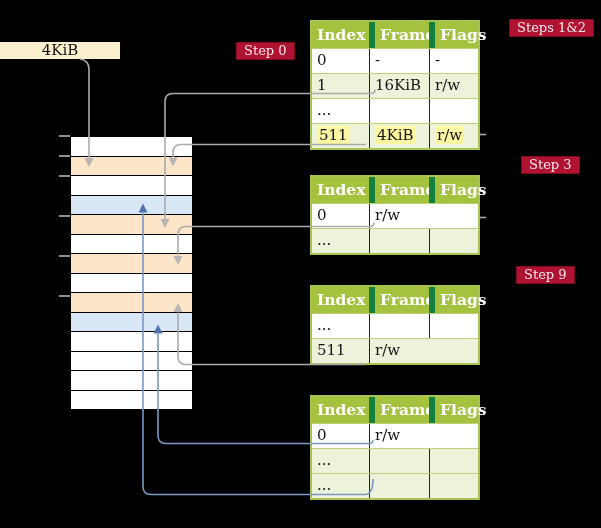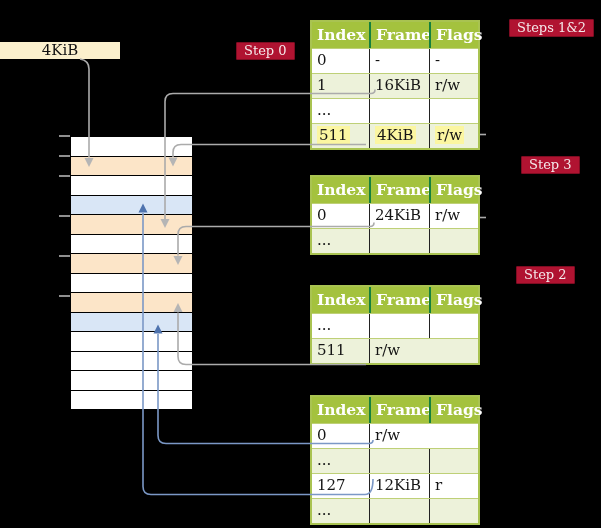--- a/index.html
+++ b/index.html
@@ -29,21 +29,21 @@
   .mem-row.blue   { background:#d9e6f6; }
   .mem-row.white  { background:#ffffff; }
   .tick { position:absolute; width:11px; height:2px; background:#8f8f8f; left:59px; }
 
   
   .ptable { position:absolute; left:310px; width:166px; border:2px solid #a9c351;
             background:#fff; }
   .thead { display:flex; background:#a4c23e; height:26px; }
   .th { font-weight:bold; color:#fff; font-size:15.5px; line-height:26px;
         padding-left:5px; box-sizing:border-box; }
-  .th + .th { border-left:2px solid #15803d; }
+  .th + .th { border-left:6px solid #15803d; }
   .w1 { width:57px; } .w2 { width:60px; } .w3 { width:49px; }
   .trow { display:flex; height:24px; border-top:1px solid #bed077; background:#fff; }
   .trow.green { background:#edf2da; }
   .td { box-sizing:border-box; font-size:15px; line-height:23px; padding-left:5px;
         color:#151515; overflow:hidden; white-space:nowrap; }
   .td + .td { border-left:1px solid #222; }
   .mark { background:#fbf6a1; padding:0 2px; }
 
   #ptable-1 { top:20px; }
   #ptable-2 { top:175px; }
@@ -56,21 +56,21 @@
 </head>
 <body>
 
 <div class="canvas">
 
   <div class="cr3-box">4KiB</div>
 
   <div class="steplabel" id="label-step0">Step 0</div>
   <div class="steplabel" id="label-steps12">Steps 1&amp;2</div>
   <div class="steplabel" id="label-step3">Step 3</div>
-  <div class="steplabel" id="label-step4">Step 2</div>
+  <div class="steplabel" id="label-step4">Step 9</div>
 
   <div class="memstack">
     <div class="mem-row white"></div>
     <div class="mem-row orange"></div>
     <div class="mem-row white"></div>
     <div class="mem-row blue"></div>
     <div class="mem-row orange"></div>
     <div class="mem-row white"></div>
     <div class="mem-row orange"></div>
     <div class="mem-row white"></div>
@@ -118,21 +118,20 @@
   </div>
 
   <div class="ptable" id="ptable-2">
     <div class="thead">
       <div class="th w1">Index</div>
       <div class="th w2">Frame</div>
       <div class="th w3">Flags</div>
     </div>
     <div class="trow white">
       <div class="td w1"><span>0</span></div>
-      <div class="td w2"><span>24KiB</span></div>
       <div class="td w3"><span>r/w</span></div>
     </div>
     <div class="trow green">
       <div class="td w1"><span>...</span></div>
       <div class="td w2"><span></span></div>
       <div class="td w3"><span></span></div>
     </div>
   </div>
 
   <div class="ptable" id="ptable-3">
@@ -159,25 +158,20 @@
       <div class="th w3">Flags</div>
     </div>
     <div class="trow white">
       <div class="td w1"><span>0</span></div>
       <div class="td w3"><span>r/w</span></div>
     </div>
     <div class="trow green">
       <div class="td w1"><span>...</span></div>
       <div class="td w2"><span></span></div>
       <div class="td w3"><span></span></div>
-    </div>
-    <div class="trow white">
-      <div class="td w1"><span>127</span></div>
-      <div class="td w2"><span>12KiB</span></div>
-      <div class="td w3"><span>r</span></div>
     </div>
     <div class="trow green">
       <div class="td w1"><span>...</span></div>
       <div class="td w2"><span></span></div>
       <div class="td w3"><span></span></div>
     </div>
   </div>
 
   <svg class="overlay" viewBox="0 0 601 528" xmlns="http://www.w3.org/2000/svg">
     <g fill="none" stroke="#ababab" stroke-width="1.6" stroke-linejoin="round">

